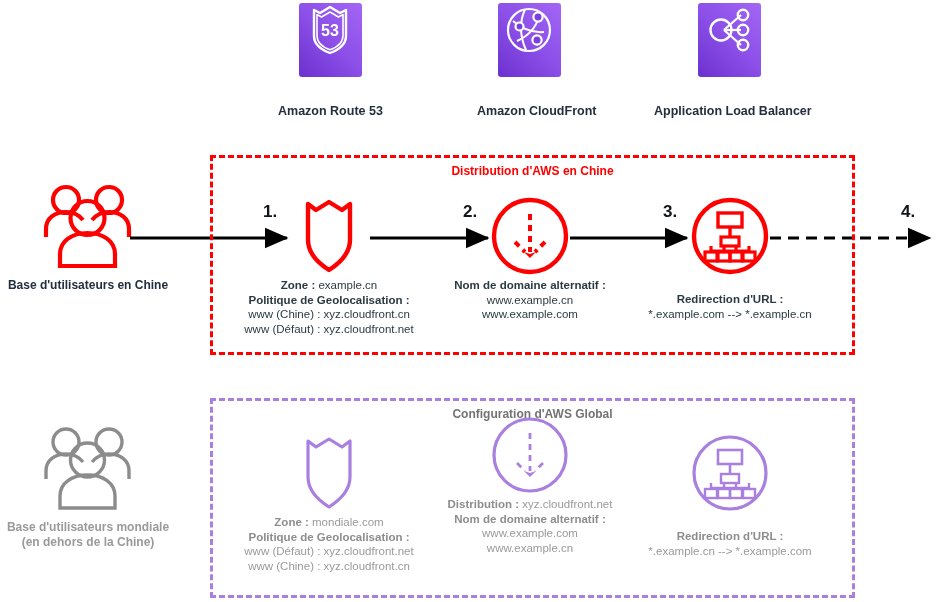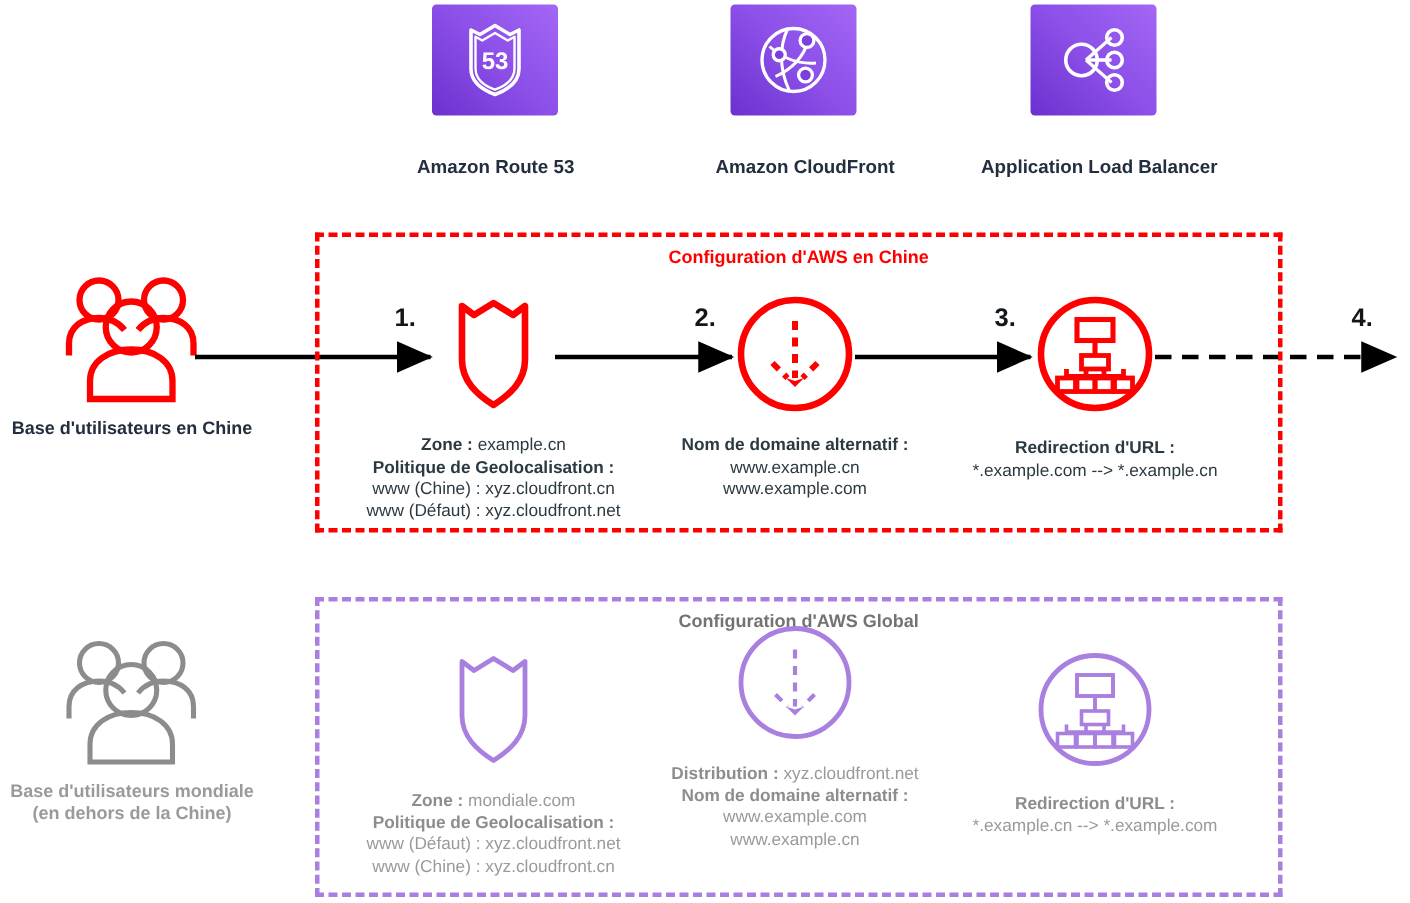--- a/index.html
+++ b/index.html
@@ -10,24 +10,24 @@
     color:#2b3a42;
     overflow:hidden;
     position:relative;
   }
   .stage{position:absolute;left:0;top:0;width:940px;height:602px;}
   .abs{position:absolute;}
 
   
   .legend-item{position:absolute;text-align:center;}
   .legend-tile{
-    width:84px;height:74px;margin:0 auto;
+    width:63px;height:74px;margin:0 auto;
     border-radius:3px;
     background:linear-gradient(45deg,#6b31cf 0%,#8c4fe8 50%,#a366f5 100%);
-    display:flex;align-items:center;justify-content:center;
+    display:flex;justify-content:center;
   }
   .legend-label{
     margin-top:27px;
     font-size:12.5px;font-weight:bold;
     color:#232f3e;white-space:nowrap;
   }
 
   
   .group-box{position:absolute;box-sizing:border-box;background:transparent;}
   .group-box.china{border:3px dashed #ff0000;}
@@ -35,21 +35,21 @@
   .group-title{
     position:absolute;top:6px;left:0;right:0;
     text-align:center;font-size:12px;font-weight:bold;
   }
   .group-title.china{color:#ff0000;}
   .group-title.global{color:#737373;}
 
   
   .node{position:absolute;text-align:center;}
   .node-icon{height:76px;display:flex;align-items:center;justify-content:center;}
-  .node-text{margin-top:16px;font-size:11.5px;line-height:14.5px;white-space:nowrap;}
+  .node-text{margin-top:4px;font-size:11.5px;line-height:14.5px;white-space:nowrap;}
   .node-text .k{font-weight:bold;}
   .node-text.red{color:#2b3a42;}
   .node-text.grey{color:#9a9a9a;}
   .node-text.grey .k{color:#8d8d8d;}
 
   .step-num{
     position:absolute;font-size:17px;font-weight:bold;color:#11161a;
   }
 
   
@@ -151,21 +151,21 @@
     <line x1="130" y1="88" x2="287" y2="88" stroke="#000000" stroke-width="3" marker-end="url(#arrowBlack)"></line>
 
     <line x1="370" y1="88" x2="488" y2="88" stroke="#000000" stroke-width="3" marker-end="url(#arrowBlack)"></line>
 
     <line x1="570" y1="88" x2="687" y2="88" stroke="#000000" stroke-width="3" marker-end="url(#arrowBlack)"></line>
 
     <line x1="770" y1="88" x2="930" y2="88" stroke="#000000" stroke-width="3" stroke-dasharray="11 7" marker-end="url(#arrowBlack)"></line>
   </svg>
 
   <div class="group-box china" style="left:210px;top:155px;width:645px;height:200px;">
-    <div class="group-title china">Configuration d'AWS en Chine</div>
+    <div class="group-title china">Distribution d'AWS en Chine</div>
   </div>
 
   <div class="step-num" style="left:263px;top:202px;">1.</div>
   <div class="step-num" style="left:463px;top:202px;">2.</div>
   <div class="step-num" style="left:663px;top:202px;">3.</div>
   <div class="step-num" style="left:901px;top:202px;">4.</div>
 
   <div class="node" style="left:229px;top:198px;width:200px;">
     <div class="node-icon">
       <svg width="84" height="80" viewBox="0 0 84 80">

